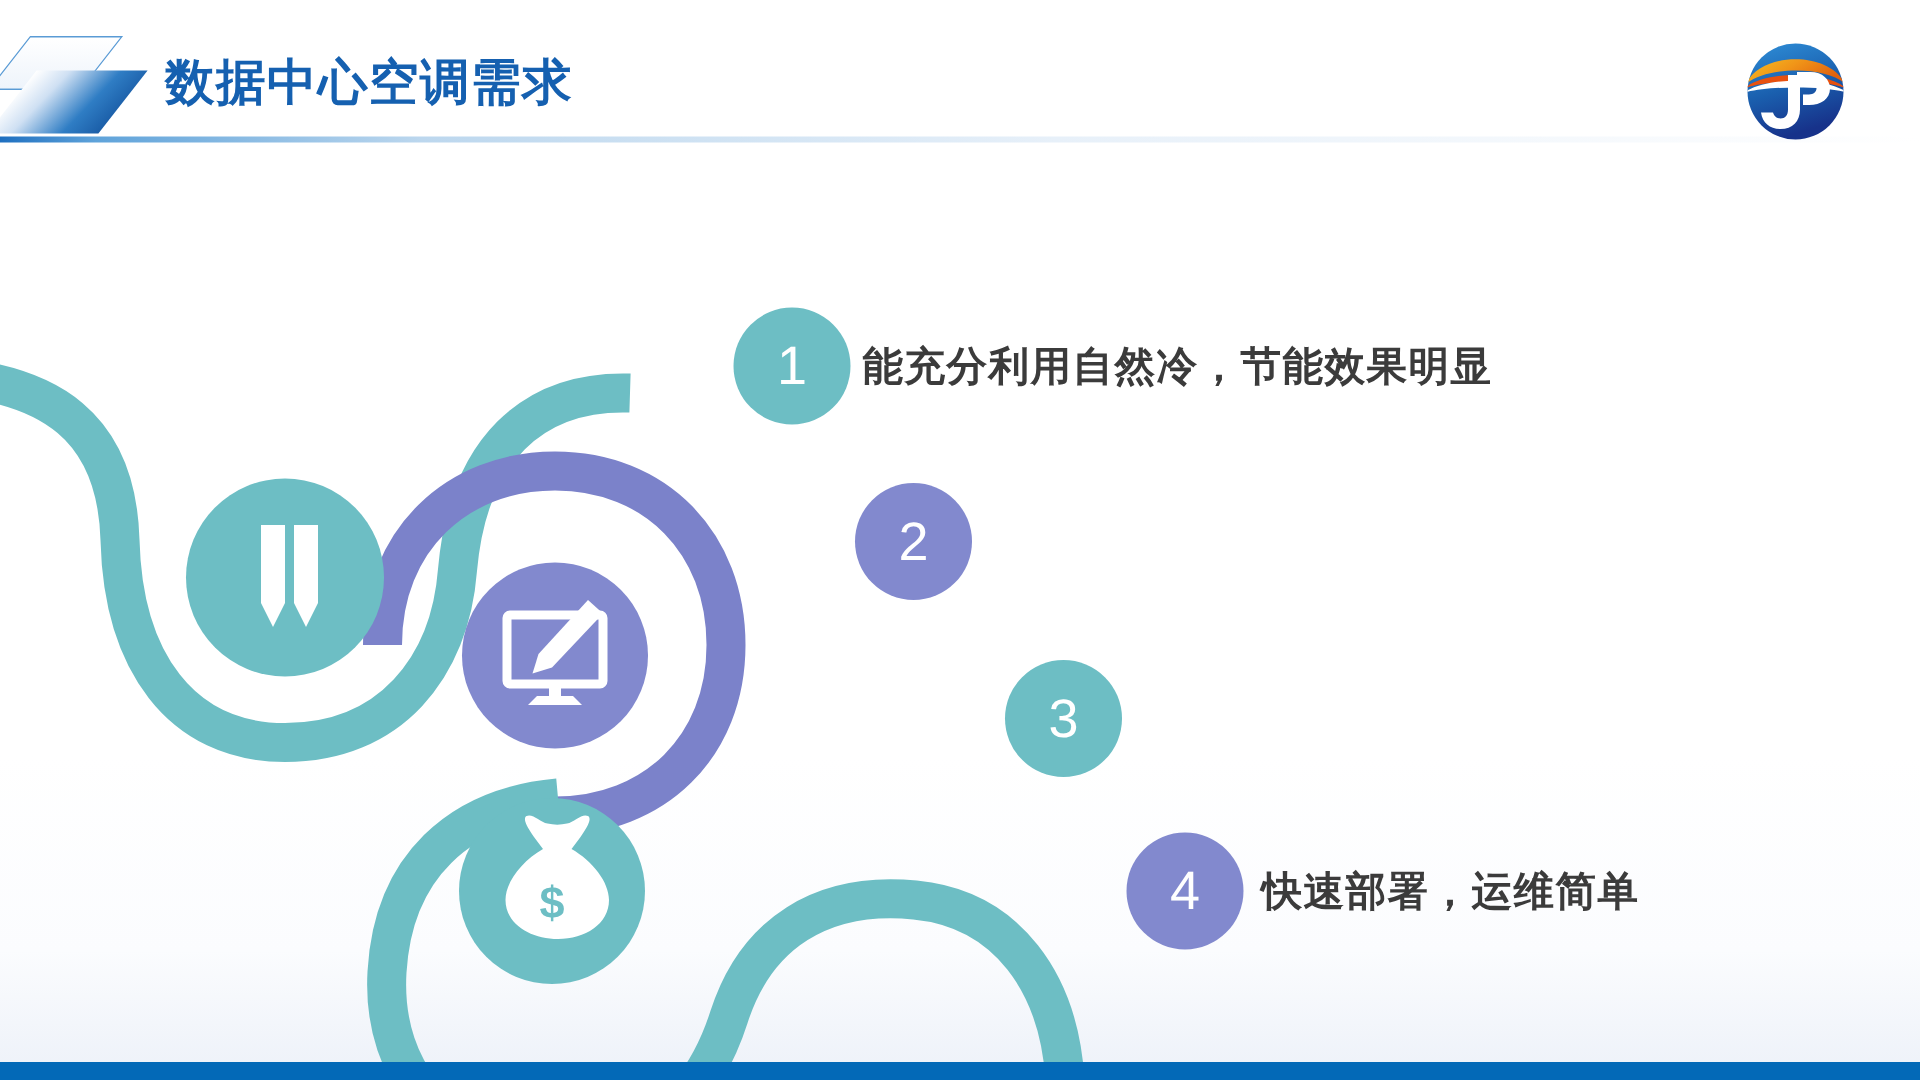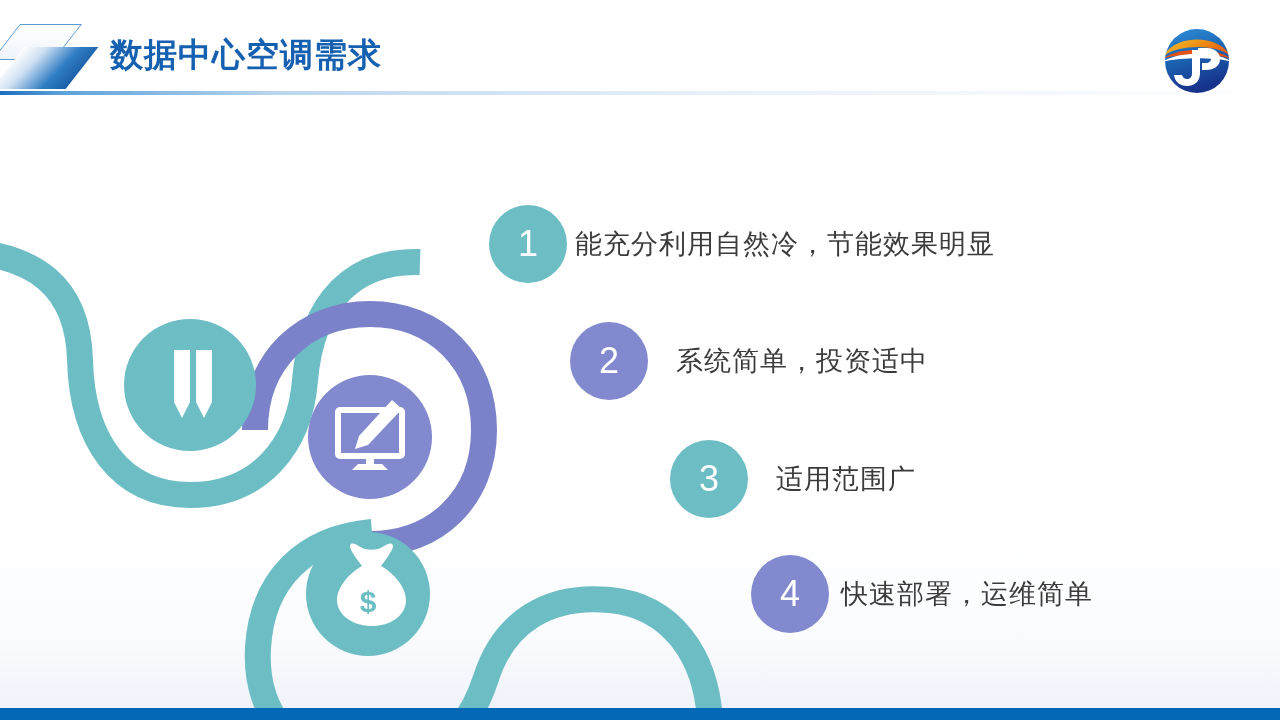--- a/index.html
+++ b/index.html
@@ -82,21 +82,21 @@
     color: #ffffff;
     font-size: 36px;
     font-weight: normal;
     line-height: 1;
     flex: 0 0 auto;
   }
   .bullet.teal   { background: #6dbec4; }
   .bullet.purple { background: #8289ce; }
   .itemtext {
     font-size: 27px;
-    font-weight: normal;
+    font-weight: bold;
     color: #3b3b3b;
     white-space: nowrap;
     letter-spacing: 1px;
   }
   #item1 { left: 489px; top: 205px; }
   #item1 .itemtext { margin-left: 8px; }
   #item2 { left: 570px; top: 322px; }
   #item2 .itemtext { margin-left: 28px; }
   #item3 { left: 670px; top: 440px; }
   #item3 .itemtext { margin-left: 28px; }
@@ -205,26 +205,24 @@
 
   <div id="list">
 
     <div class="item" id="item1">
       <div class="bullet teal">1</div>
       <div class="itemtext">能充分利用自然冷，节能效果明显</div>
     </div>
 
     <div class="item" id="item2">
       <div class="bullet purple">2</div>
-      <div class="itemtext">系统简单，投资适中</div>
     </div>
 
     <div class="item" id="item3">
       <div class="bullet teal">3</div>
-      <div class="itemtext">适用范围广</div>
     </div>
 
     <div class="item" id="item4">
       <div class="bullet purple">4</div>
       <div class="itemtext">快速部署，运维简单</div>
     </div>
 
   </div>
 
   <div id="bottombar"></div>

